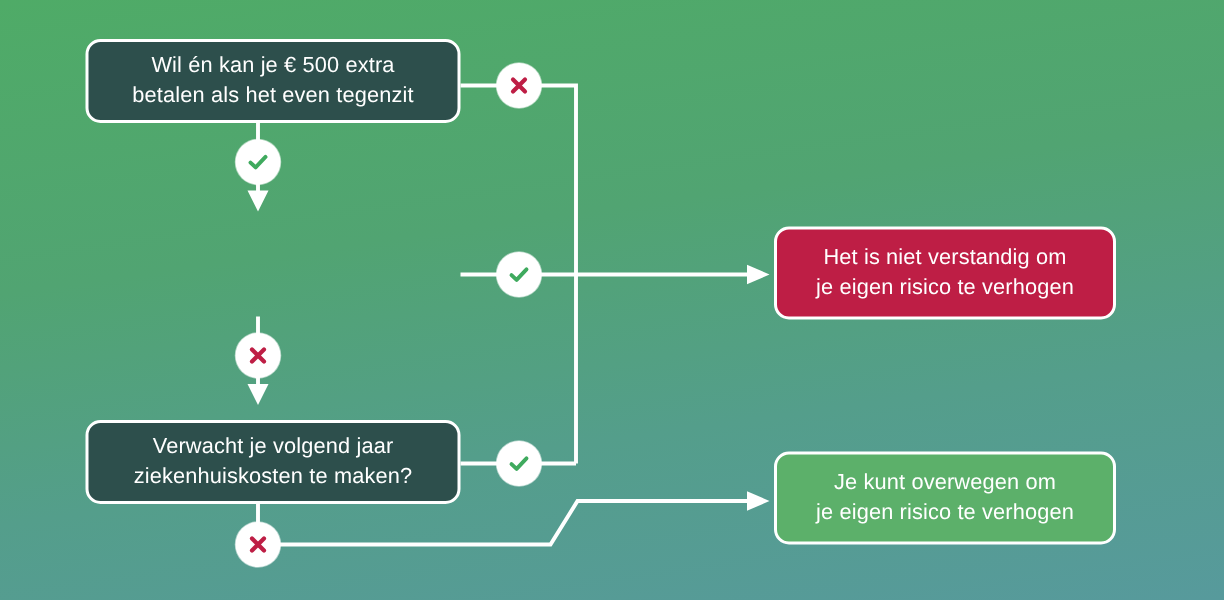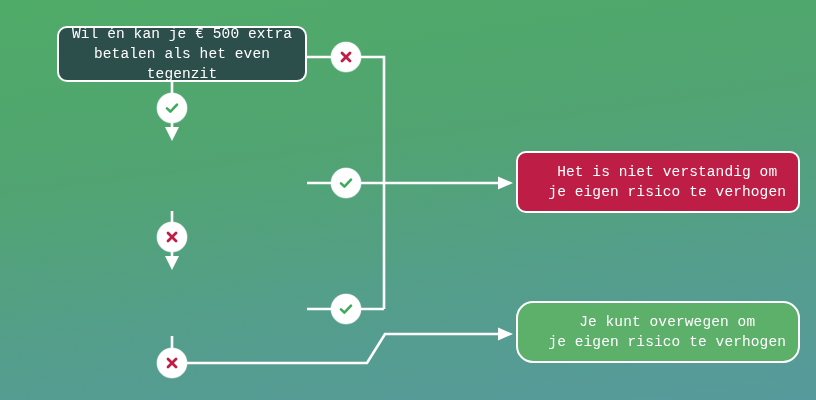--- a/index.html
+++ b/index.html
@@ -28,52 +28,50 @@
   }
 
   
   .node {
     position: absolute;
     box-sizing: border-box;
     border-radius: 10px;
     border: 2px solid #ffffff;
     display: flex;
     align-items: center;
-    justify-content: flex-end;
+    justify-content: center;
     text-align: center;
     color: #ffffff;
     font-size: 14.5px;
     line-height: 1.38;
     padding: 6px 12px;
     letter-spacing: 0.1px;
-    font-family: Liberation Mono, monospace;
   }
   .node-q {
     background: #2d4f4c;
     width: 250px;
     height: 56px;
     left: 57px;
   }
   #q1 { top: 26px; }
   #q2 { top: 155px; }
   #q3 { top: 280px; }
 
   .node-out {
-    width: 284px;
+    width: 228px;
     height: 62px;
     left: 516px;
   }
   #out-neg {
     background: #be1e45;
     top: 151px;
   }
   #out-pos {
     background: #5cb06a;
     top: 301px;
-    border-radius: 17px;
   }
 
   .node-text {
     display: block;
     white-space: pre-line;
   }
 
   
   .badge {
     position: absolute;
@@ -126,20 +124,24 @@
       <polygon points="172,270 165,256 179,256"></polygon>
     </g>
   </svg>
 
   <div class="node node-q" id="q1">
     <span class="node-text">Wil én kan je € 500 extra
 betalen als het even tegenzit</span>
   </div>
 
 
+  <div class="node node-q" id="q3">
+    <span class="node-text">Verwacht je volgend jaar
+ziekenhuiskosten te maken?</span>
+  </div>
 
   <div class="node node-out" id="out-neg">
     <span class="node-text">Het is niet verstandig om
 je eigen risico te verhogen</span>
   </div>
 
   <div class="node node-out" id="out-pos">
     <span class="node-text">Je kunt overwegen om
 je eigen risico te verhogen</span>
   </div>

